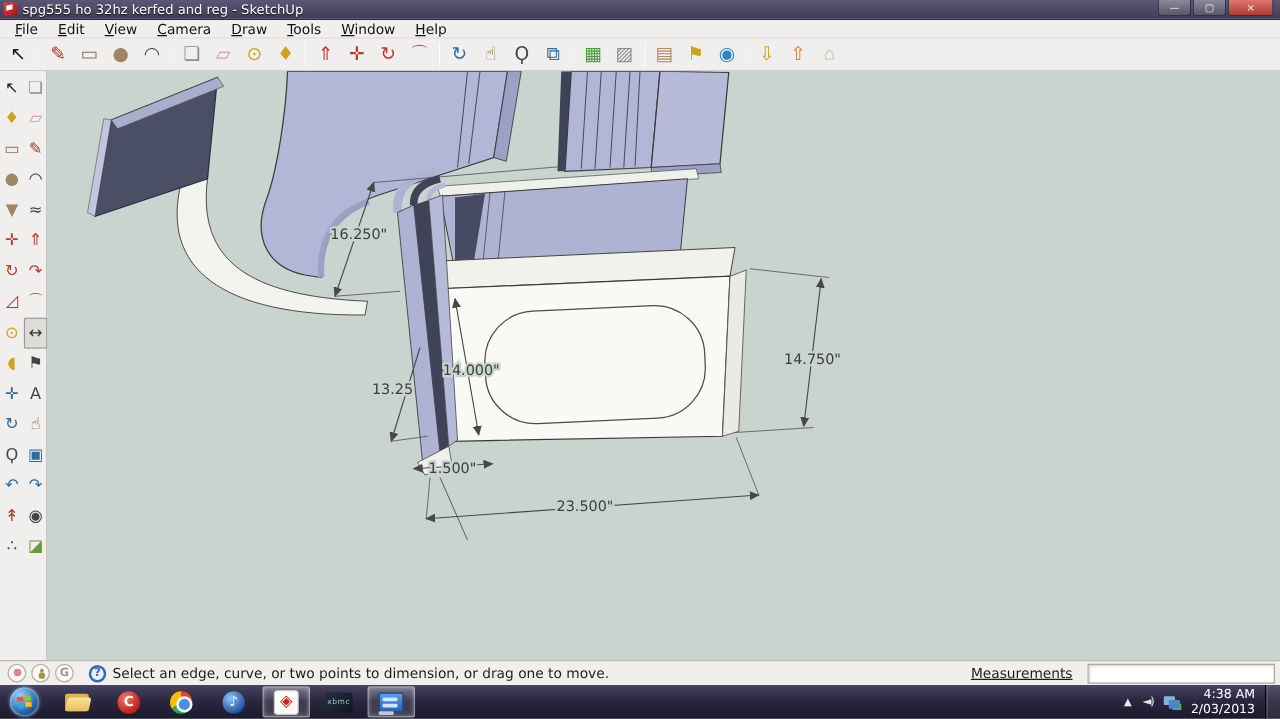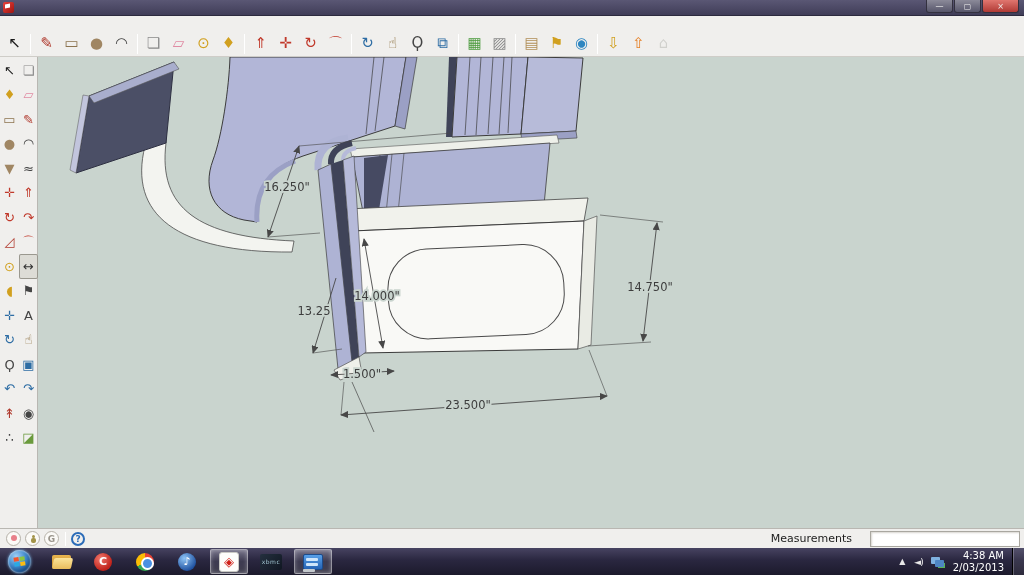--- a/index.html
+++ b/index.html
@@ -54,21 +54,21 @@
     margin:0 2px; position:relative; flex:none; }
   .sicon .dot { position:absolute; left:4px; top:3px; width:6px; height:6px; border-radius:50%; background:#e8808a; }
   .sicon .head { position:absolute; left:5.5px; top:2.5px; width:3px; height:3px; border-radius:50%; background:#a29348; }
   .sicon .body { position:absolute; left:4.5px; top:6px; width:5px; height:5px; border-radius:2px; background:#a29348; }
   .sicon .gee { position:absolute; left:0; top:0; width:13px; height:13px; display:flex; align-items:center; justify-content:center;
     font-size:9px; color:#9a958c; font-weight:bold; }
   .sbar-sep { width:1px; height:14px; background:#c9c7c2; border-right:1px solid #fff; margin:0 4px; }
   .help-circ { width:14px; height:14px; border-radius:50%; border:2px solid #2b6cb8; color:#2b6cb8;
     font-size:9px; font-weight:bold; display:flex; align-items:center; justify-content:center; margin:0 5px 0 1px; flex:none; }
   .hint { white-space:nowrap; }
-  .meas-label { margin-left:auto; margin-right:18px; color:#1c1c1c; }
+  .meas-label { margin-left:auto; margin-right:12px; color:#1c1c1c;text-decoration:underline; }
   .meas-box { width:150px; height:16px; background:#fff; border:1px solid #a9a7a0; box-shadow:inset 1px 1px 2px #d8d6d0;
     font-size:11px; font-family:"DejaVu Sans",sans-serif; padding:0 3px; }
 
   
   .taskbar { position:absolute; left:0; top:548px; width:1024px; height:27px;
     background:linear-gradient(#474361,#2a2740 45%,#1c1a2c); display:flex; align-items:center; }
   .orb { width:23px; height:23px; border-radius:50%; margin:0 11px 0 8px; flex:none;
     background:radial-gradient(circle at 35% 28%,#9fd0f8,#3e86c9 45%,#13457e 75%,#0a2c52);
     box-shadow:0 0 3px #79b6e8, inset 0 0 2px #fff; position:relative; }
   .orb .flag { position:absolute; left:6px; top:7px; width:11px; height:9px; transform:rotate(-8deg);
@@ -112,27 +112,38 @@
   .show-desktop { width:12px; height:27px; background:rgba(255,255,255,.08);
     border-left:1px solid #000; box-shadow:inset 1px 0 0 rgba(255,255,255,.25); }
 </style>
 </head>
 <body>
 
 <div class="window">
 
   <div class="titlebar">
     <div class="app-ico"></div>
+    <span class="title">spg555 ho 32hz kerfed and reg - SketchUp</span>
     <div class="win-controls">
       <div class="wc">—</div>
       <div class="wc">▢</div>
       <div class="wc close">×</div>
     </div>
   </div>
 
+  <div class="menubar">
+    <span class="menu-item">File</span>
+    <span class="menu-item">Edit</span>
+    <span class="menu-item">View</span>
+    <span class="menu-item">Camera</span>
+    <span class="menu-item">Draw</span>
+    <span class="menu-item">Tools</span>
+    <span class="menu-item">Window</span>
+    <span class="menu-item">Help</span>
+  </div>
 
   <div class="toolbar" id="toolbar-tools">
       <div class="tbtn">
         <span class="glyph" style="color: rgb(26, 26, 26);">↖</span>
       </div>
       <div class="tsep"></div>
       <div class="tbtn">
         <span class="glyph" style="color: rgb(176, 58, 46);">✎</span>
       </div>
       <div class="tbtn">
@@ -402,20 +413,21 @@
       </div>
     <div class="sicon">
         <div class="head"></div>
         <div class="body"></div>
       </div>
     <div class="sicon">
         <div class="gee">G</div>
       </div>
     <div class="sbar-sep"></div>
     <div class="help-circ">?</div>
+    <span class="hint">Select an edge, curve, or two points to dimension, or drag one to move.</span>
     <span class="meas-label">Measurements</span>
     <input class="meas-box" readonly="" value="" style="">
   </div>
 
   <div class="taskbar">
     <div class="orb">
       <div class="flag">
           <i></i>
           <i></i>
           <i></i>

